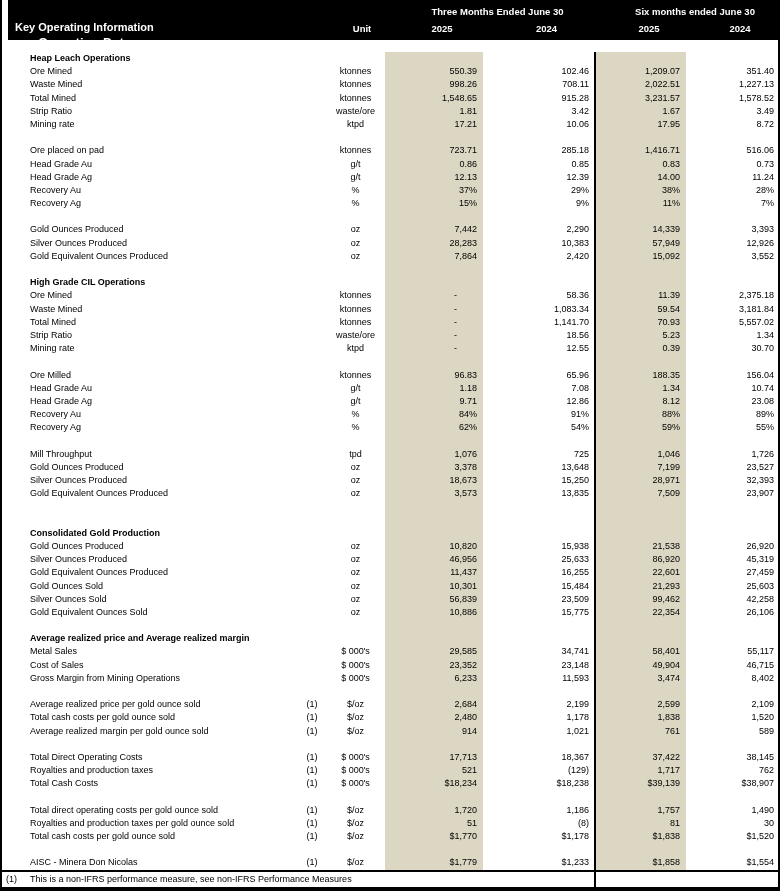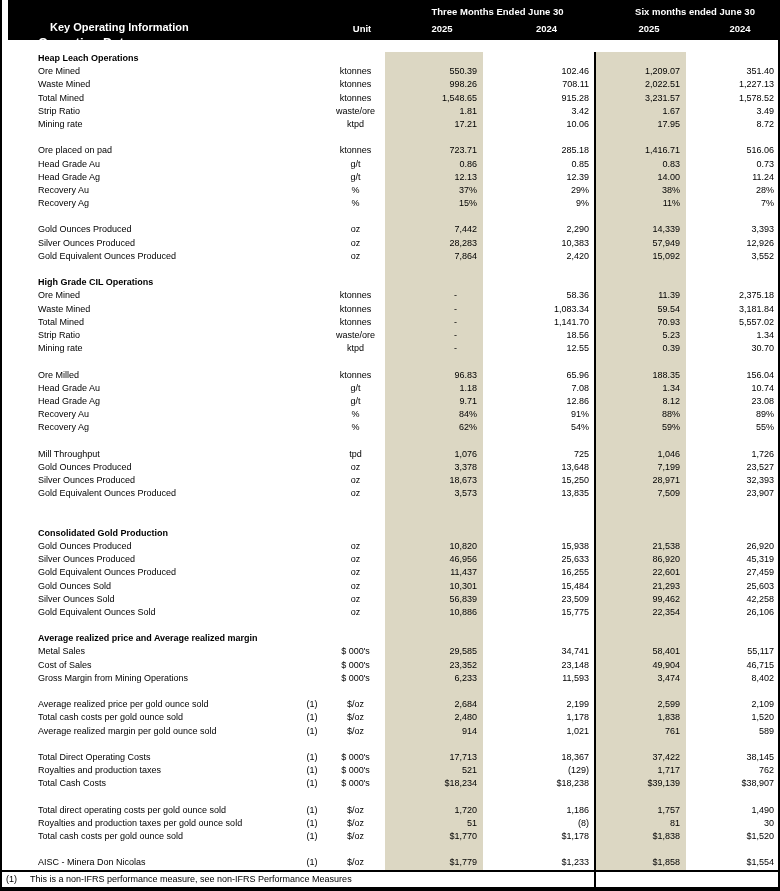--- a/index.html
+++ b/index.html
@@ -8,36 +8,36 @@
   
   #hdr{position:absolute;left:8px;top:0;width:780px;height:40px;background:var(--hbg,#000);color:var(--hfg,#fff);}
   .h-group{position:absolute;top:6px;font-size:9.5px;font-weight:bold;text-align:center;}
   #g1{left:385px;width:209px;}
   #g2{left:596px;width:182px;}
   .h-year{position:absolute;top:23px;font-size:9.5px;font-weight:bold;text-align:center;}
   #y1{left:385px;width:98px;}
   #y2{left:483px;width:111px;}
   #y3{left:596px;width:90px;}
   #y4{left:686px;width:92px;}
-  #h-title{position:absolute;left:7px;top:21px;font-size:11px;font-weight:bold;margin-left:35px;}
+  #h-title{position:absolute;left:7px;top:21px;font-size:11px;font-weight:bold;}
   #h-unit{position:absolute;left:330px;width:48px;top:23px;font-size:9.5px;font-weight:bold;text-align:center;}
   #h-sub{position:absolute;left:30px;top:35px;font-size:13px;font-weight:bold;}
   #h-sub-line{position:absolute;left:28px;top:48px;width:278px;height:2px;background:#fff;}
   
   .edge{position:absolute;top:0;bottom:0;width:2px;background:#000;}
   #edge-l{left:0;} #edge-r{right:0;}
   .shade{position:absolute;top:52px;height:818px;background:var(--shade,#dcd7c3);}
   #shade1{left:385px;width:98px;}
   #shade2{left:596px;width:90px;}
   #vsep{position:absolute;left:594px;top:52px;width:2px;height:835px;background:#000;}
   
   #rows{position:absolute;left:2px;top:52px;width:776px;}
   .row{display:flex;height:13.2px;line-height:13.2px;font-size:9px;}
   .row.blank{}
-  .lbl{width:294px;padding-left:36px;box-sizing:border-box;white-space:nowrap;overflow:hidden;}
+  .lbl{width:294px;padding-left:28px;box-sizing:border-box;white-space:nowrap;overflow:hidden;}
   .section .lbl{font-weight:bold;width:776px;}
   .fn{width:32px;text-align:center;}
   .unit{width:55px;text-align:center;}
   .c{text-align:right;box-sizing:border-box;white-space:nowrap;}
   .c1{width:98px;padding-right:4px;}
   .c2{width:111px;padding-right:3px;}
   .gap{width:2px;}
   .c3{width:90px;padding-right:4px;}
   .c4{width:92px;padding-right:2px;}
   .c.dash{padding-right:24px;}

